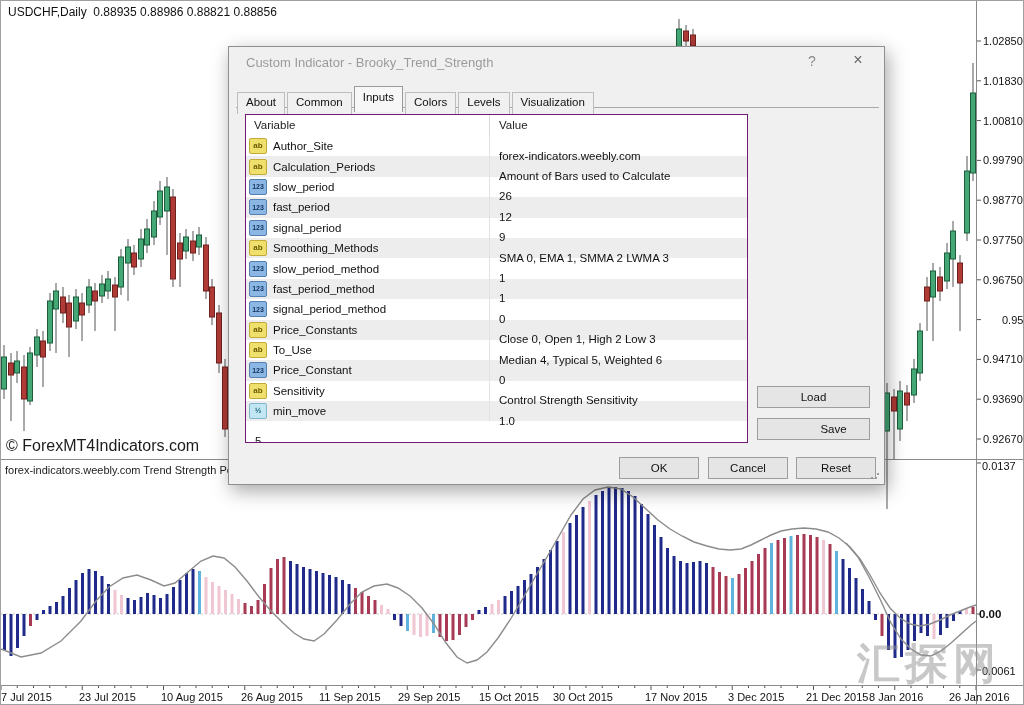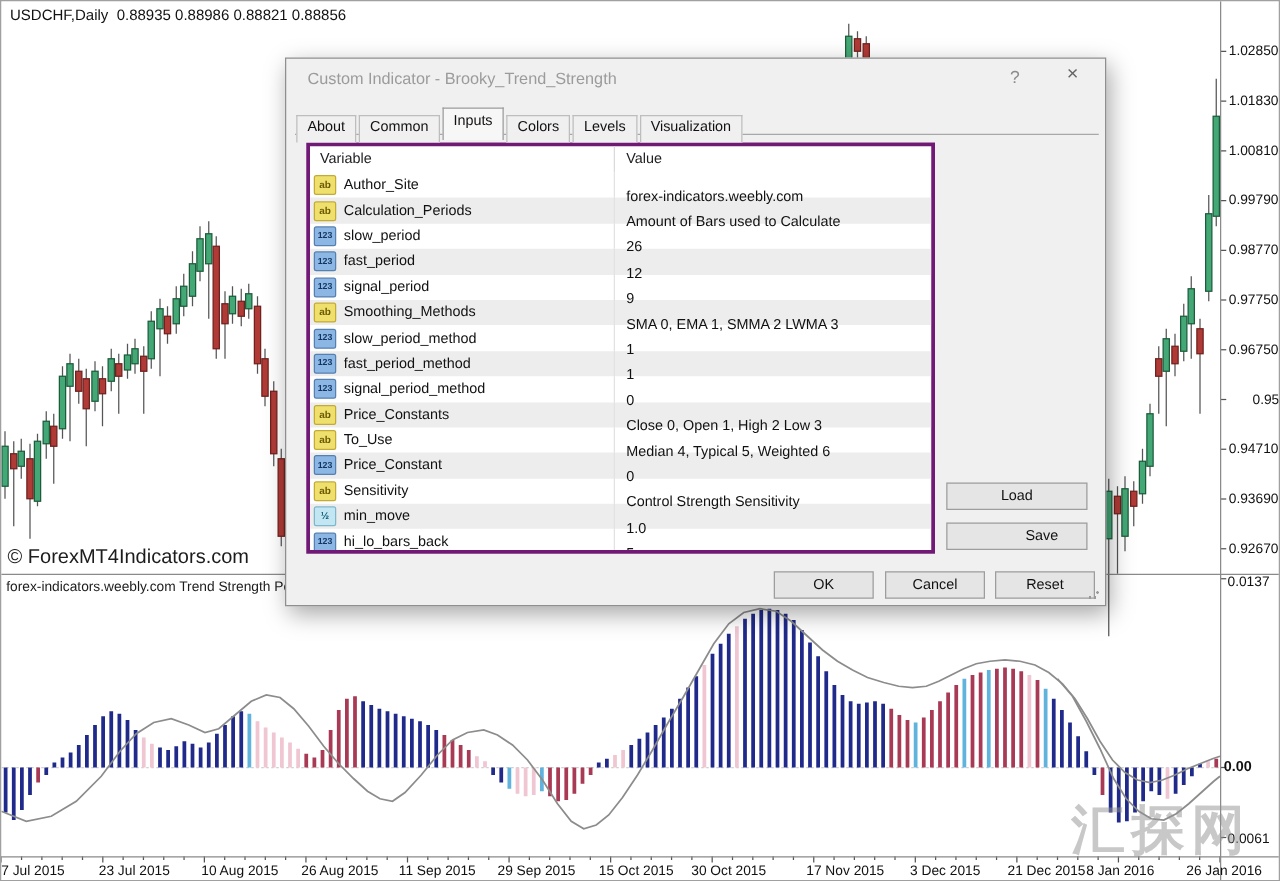--- a/index.html
+++ b/index.html
@@ -18,21 +18,21 @@
   .watermark{position:absolute;left:856px;top:634px;font-size:43px;font-weight:bold;letter-spacing:5px;color:rgba(145,145,145,0.5);z-index:8;user-select:none;}
   
   .dialog{position:absolute;left:227px;top:45px;width:657px;height:439px;background:#f0f0f0;border:1px solid #8f8f8f;box-sizing:border-box;box-shadow:3px 6px 18px rgba(0,0,0,0.35);z-index:10;}
   .dlg-title{position:absolute;left:17px;top:8px;font-size:13px;color:#9b9b9b;}
   .dlg-help{position:absolute;left:572px;top:6px;width:22px;height:18px;text-align:center;font-size:14px;color:#8a8a8a;cursor:default;}
   .dlg-close{position:absolute;left:616px;top:4px;width:26px;height:20px;text-align:center;font-size:16px;color:#666;cursor:default;}
   .tabs{position:absolute;left:8px;top:39px;display:flex;align-items:flex-end;z-index:2;text-align:right;}
   .tab{height:16px;padding:3px 8px 2px 8px;font-size:11.5px;color:#111;background:#f0f0f0;border:1px solid #bdbdbd;border-bottom:none;margin-right:2px;position:relative;top:2px;}
   .tab.active{background:#f7f7f7;border-color:#9a9a9a;top:0;height:19px;padding-top:4px;z-index:3;}
   .tabline{position:absolute;left:7px;top:60px;width:643px;height:0;border-top:1px solid #a8a8a8;z-index:1;}
-  .ptable{position:absolute;left:16px;top:67px;width:503px;height:329px;background:#fff;border:3px solid #701a75;box-sizing:border-box;font-size:11.5px;overflow:hidden;}
+  .ptable{position:absolute;left:16px;top:67px;width:503px;height:329px;background:#fff;border:1px solid #701a75;box-sizing:border-box;font-size:11.5px;overflow:hidden;}
   .thead{display:flex;height:21px;line-height:21px;color:#222;}
   .th1{width:244px;padding-left:8px;border-right:1px solid #dadada;box-sizing:border-box;}
   .th2{flex:1;padding-left:9px;}
   .trow{display:flex;height:20.4px;align-items:center;color:#111;}
   .trow.alt{background:#ededed;}
   .tcell-name{width:244px;height:100%;display:flex;align-items:center;gap:6px;padding-left:3px;border-right:1px solid #e2e2e2;box-sizing:border-box;}
   .ticon{width:16px;height:14px;border-radius:2px;font-size:8px;line-height:1;display:flex;align-items:center;justify-content:center;font-weight:bold;flex:none;}
   .ticon.ab{background:#efe06e;border:1px solid #c3ab36;color:#6b5900;}
   .ticon.num{background:#8cb6e3;border:1px solid #5580b2;color:#10335f;font-size:7px;}
   .ticon.half{background:#c2e7f2;border:1px solid #7fb7cc;color:#0f5a73;}
@@ -544,24 +544,20 @@
             <div class="tcell-val">Control Strength Sensitivity</div>
           </div>
           <div class="trow alt">
             <div class="tcell-name">
               <span class="ticon half">½</span>
               <span>min_move</span>
             </div>
             <div class="tcell-val">1.0</div>
           </div>
           <div class="trow">
-            <div class="tcell-name">
-              <span class="ticon num">123</span>
-              <span>hi_lo_bars_back</span>
-            </div>
             <div class="tcell-val">5</div>
           </div>
         </div>
     </div>
 
     <div class="btn side" id="btn-load">Load</div>
     <div class="btn side" id="btn-save">Save</div>
     <div class="btn" id="btn-ok">OK</div>
     <div class="btn" id="btn-cancel">Cancel</div>
     <div class="btn" id="btn-reset">Reset</div>

